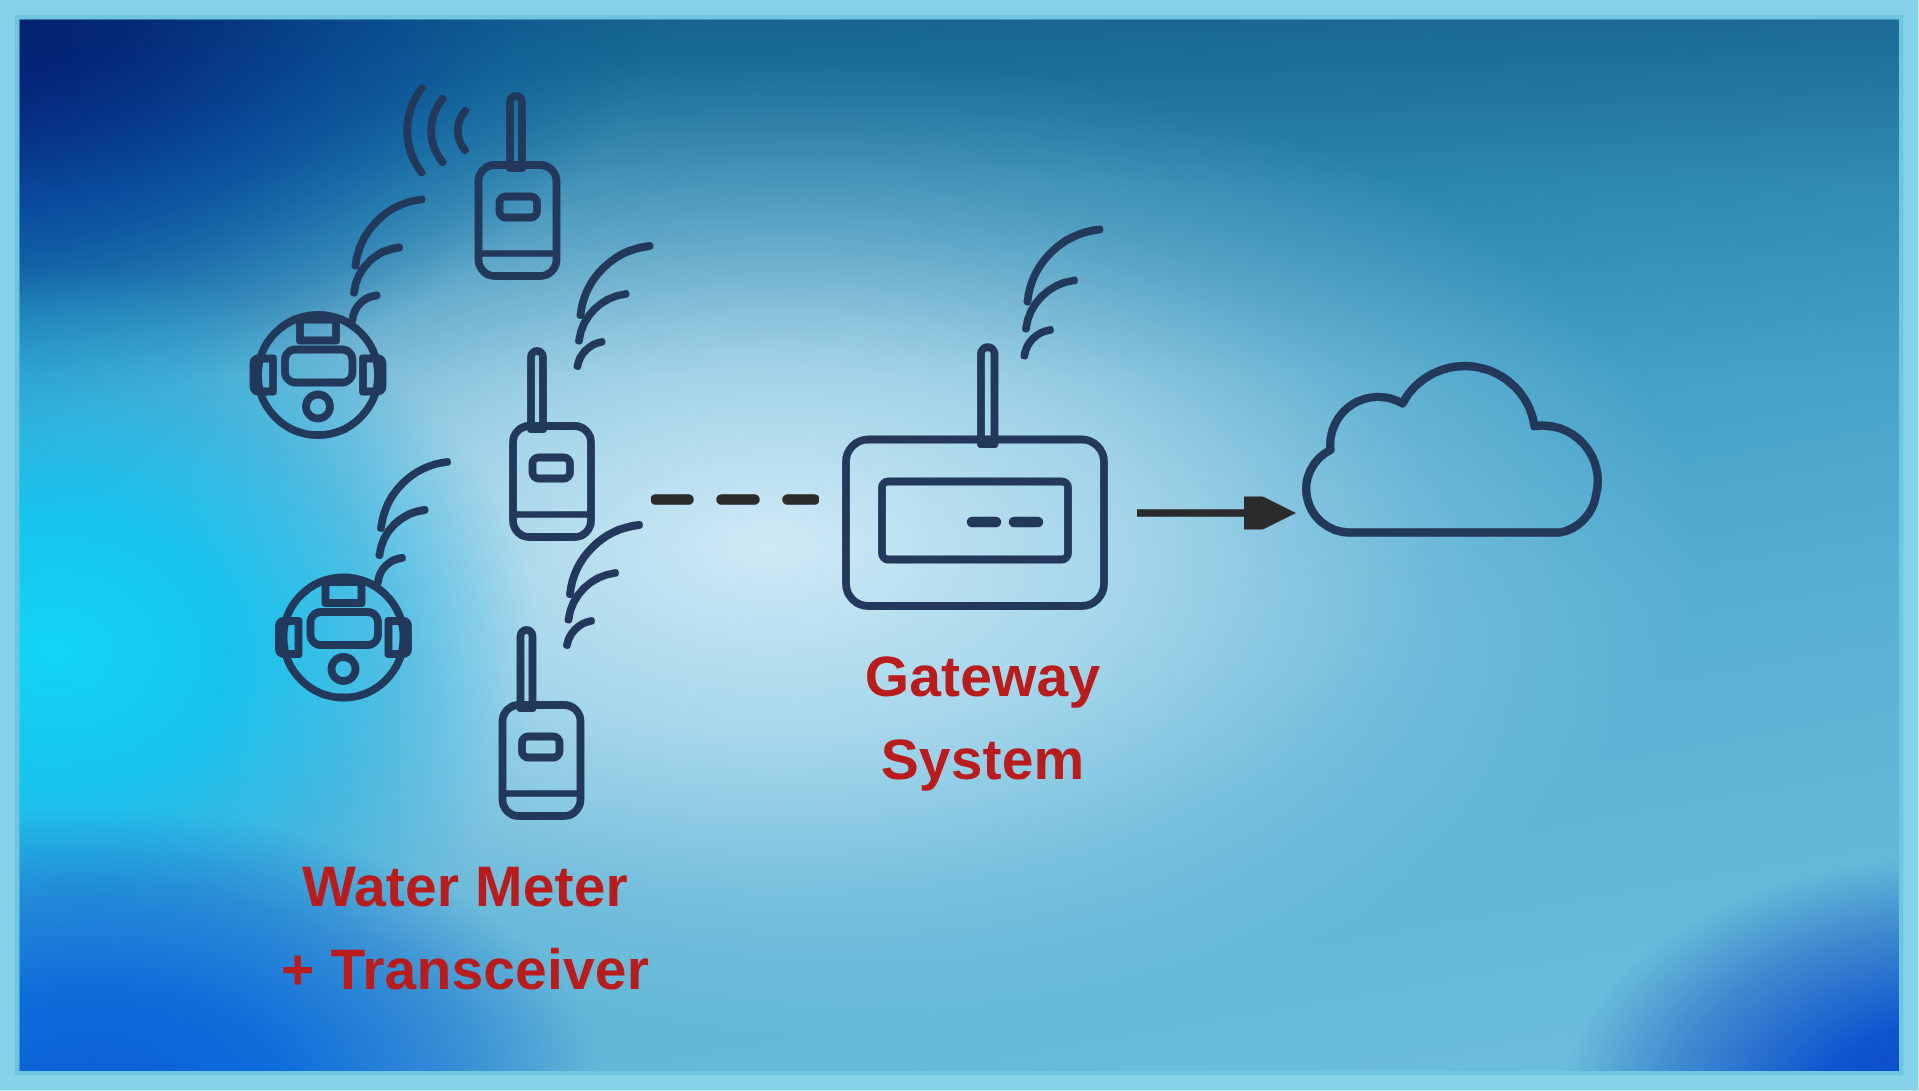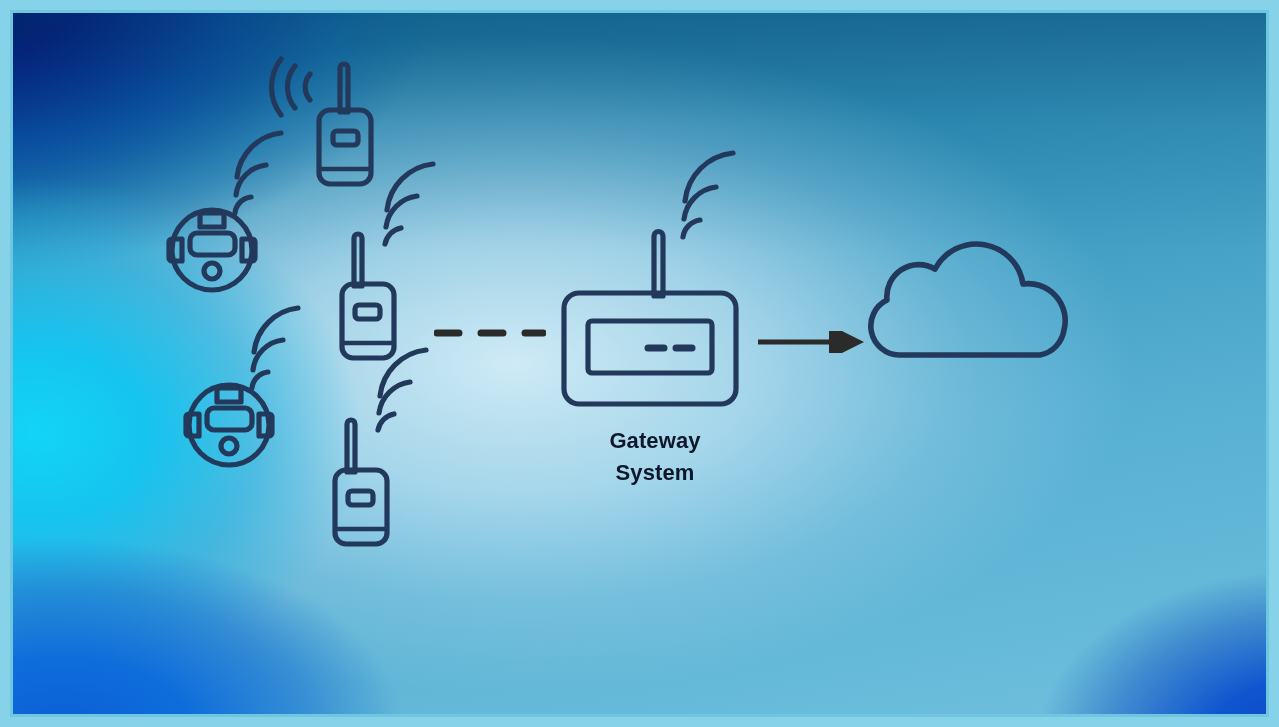--- a/index.html
+++ b/index.html
@@ -110,24 +110,24 @@
   .node {
     position: absolute;
     z-index: 3;
   }
   .node svg { display: block; overflow: visible; }
 
   
   .label {
     position: absolute;
     z-index: 4;
-    color: #0f172a;
+    color: #b91c1c;
     font-family: "Liberation Sans", sans-serif;
     font-weight: bold;
-    font-size: 22px;
+    font-size: 38px;
     line-height: 1.45;
     text-align: center;
     letter-spacing: 0.1px;
     white-space: pre-line;
   }
   #label-meter  { left: 120px; top: 565px; width: 380px; }
   #label-gateway{ left: 530px; top: 425px; width: 250px; }
   #label-cloud  { left: 845px; top: 418px; width: 300px; }
 
   
@@ -290,20 +290,22 @@
       <path d="M37 147
                a29 29 0 0 1 -12 -55
                a32 32 0 0 1 48 -31
                a47 47 0 0 1 88 15
                a37 37 0 0 1 41 46
                a30 30 0 0 1 -24 25
                z"></path>
     </svg>
   </div>
 
+  <div class="label" id="label-meter">Water Meter
++ Transceiver</div>
 
   <div class="label" id="label-gateway">Gateway
 System</div>
 
 
   <div id="frame"></div>
   <div id="frame-inner"></div>
 
 </div>
 

